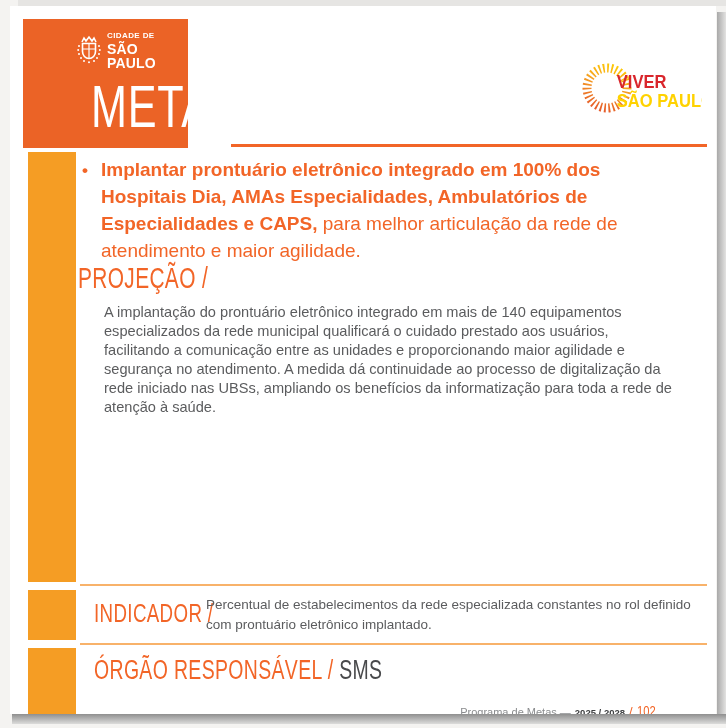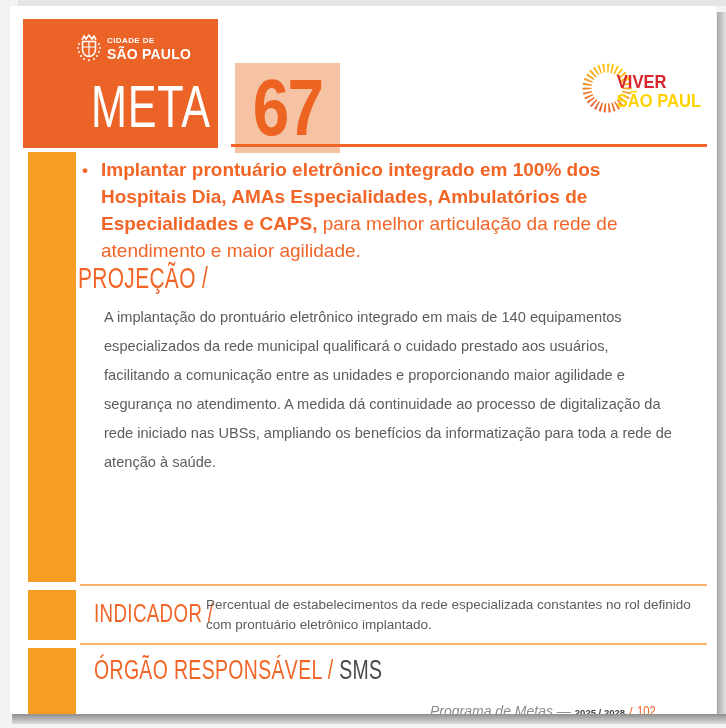--- a/index.html
+++ b/index.html
@@ -10,21 +10,21 @@
     -webkit-font-smoothing:antialiased;
   }
   .page{position:absolute;left:10px;top:6px;width:706px;height:708px;background:#ffffff;}
   .shadow-top{position:absolute;left:18px;top:0;width:708px;height:6px;background:#e6e5e3;}
   .shadow-right{position:absolute;left:717px;top:12px;width:9px;height:708px;
     background:linear-gradient(to right,#a9a9a9,#e3e2e1);}
   .shadow-bottom{position:absolute;left:12px;top:714px;width:714px;height:10px;
     background:linear-gradient(#8f8f8f,#dcdcdb);}
 
   
-  .header-block{position:absolute;left:13px;top:13px;width:195px;height:129px;background:#EB6326;}
+  .header-block{position:absolute;left:13px;top:13px;width:165px;height:129px;background:#EB6326;}
   .citylogo{position:absolute;left:53px;top:13px;display:flex;align-items:center;gap:5px;color:#fff;}
   .citylogo .lines{display:flex;flex-direction:column;line-height:1;}
   .citylogo .l1{font-size:8px;font-weight:700;letter-spacing:.4px;}
   .citylogo .l2{font-size:14px;font-weight:700;letter-spacing:.2px;margin-top:2px;}
   .meta-word{position:absolute;left:68px;top:58px;color:#fff;font-size:60px;font-weight:500;
     letter-spacing:1px;transform:scaleX(.72);transform-origin:0 0;line-height:1;}
   .meta-num-box{position:absolute;left:225px;top:57px;width:105px;height:90px;background:#F5C3A3;
     display:flex;align-items:center;justify-content:center;}
   .meta-num{color:#ED6322;font-size:80px;font-weight:700;line-height:1;transform:scaleX(.82);
     transform-origin:50% 50%;letter-spacing:-2px;}
@@ -49,21 +49,21 @@
   
   .goal{position:absolute;left:72px;top:150px;width:552px;font-size:19px;line-height:27px;color:#F26527;}
   .goal .bullet{position:absolute;left:0;top:1px;font-size:17px;font-weight:700;}
   .goal .text{display:block;margin-left:19px;}
   .goal .bold{font-weight:700;}
   .goal .reg{font-weight:400;}
 
   
   .projecao-h{position:absolute;left:68px;top:258px;color:#F26527;font-size:29px;font-weight:500;
     transform:scaleX(.72);transform-origin:0 0;line-height:1;letter-spacing:.5px;}
-  .projecao-body{position:absolute;left:94px;top:297px;width:574px;font-size:14.6px;line-height:29px;
+  .projecao-body{position:absolute;left:94px;top:297px;width:574px;font-size:14.6px;line-height:19px;
     color:#5B5C5E;}
 
   
   .divider{position:absolute;left:70px;width:627px;height:2px;background:#F8B26A;}
   .divider.d1{top:578px;}
   .divider.d2{top:637px;}
 
   
   .indicador-h{position:absolute;left:84px;top:594px;color:#F26527;font-size:26px;font-weight:500;
     transform:scaleX(.72);transform-origin:0 0;line-height:1;letter-spacing:.5px;}
@@ -74,21 +74,21 @@
   .orgao-line{position:absolute;left:84px;top:651px;font-size:27px;font-weight:500;line-height:1;
     transform:scaleX(.72);transform-origin:0 0;letter-spacing:.5px;white-space:nowrap;}
   .orgao-line .h{color:#F26527;}
   .orgao-line .v{color:#48494B;}
 
   
   .sp-logo{position:absolute;left:19px;top:653px;width:46px;height:46px;}
 
   
   .footer{position:absolute;right:56px;top:697px;display:flex;align-items:baseline;gap:4px;white-space:nowrap;}
-  .footer .lab{font-size:14px;color:#8A8C8E;font-style:italic;}
+  .footer .lab{font-size:11px;color:#8A8C8E;}
   .footer .yrs{font-size:9.5px;color:#3F4042;font-weight:700;text-align:right;}
   .footer .sep{font-size:13px;color:#F26527;font-weight:500;}
   .footer .pg{font-size:14px;color:#F26527;font-weight:500;transform:scaleX(.8);transform-origin:0 80%;display:inline-block;}
 </style>
 </head>
 <body>
 
 <div class="page">
 
   <div class="header-block">
@@ -116,23 +116,20 @@
         </svg>
       </span>
       <span class="lines">
         <span class="l1">CIDADE DE</span>
         <span class="l2">SÃO PAULO</span>
       </span>
     </div>
     <div class="meta-word">META</div>
   </div>
 
-  <div class="meta-num-box">
-    <span class="meta-num">67</span>
-  </div>
 
   <div class="header-rule"></div>
 
   <div class="viver">
     <svg width="122" height="62" viewBox="0 0 122 62">
       <defs>
         <linearGradient id="sun" x1="0" y1="1" x2="1" y2="0">
           <stop offset="0" stop-color="#E34F2B"></stop>
           <stop offset="0.55" stop-color="#F59D24"></stop>
           <stop offset="1" stop-color="#FFD200"></stop>

